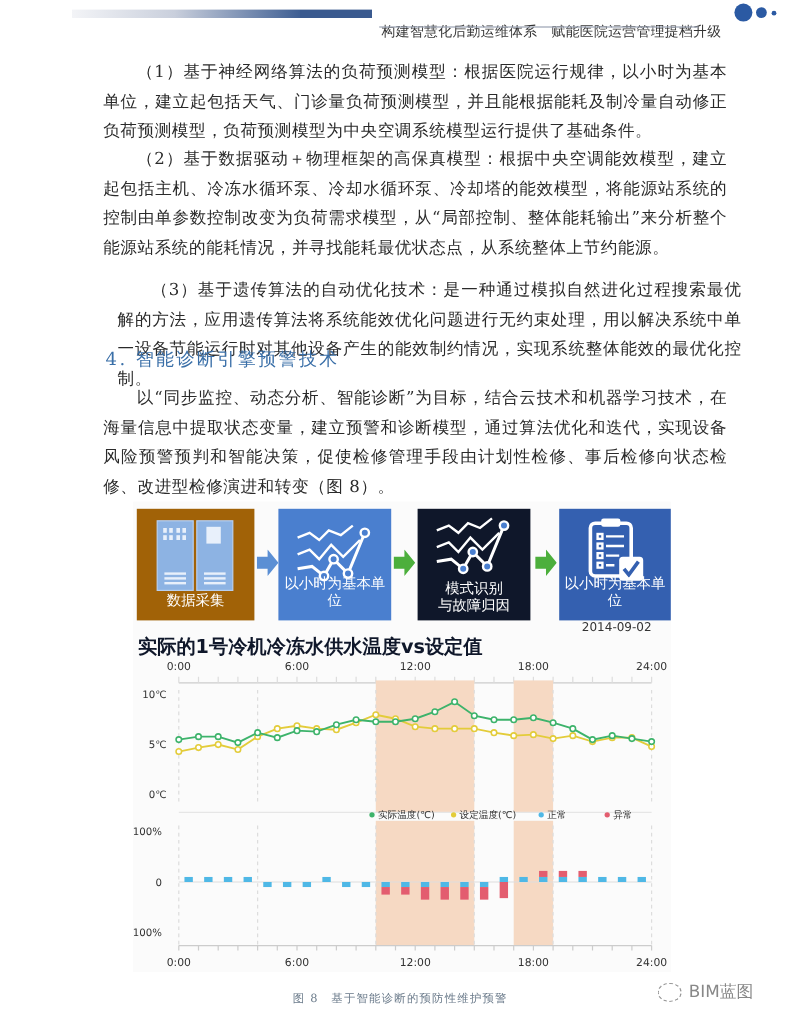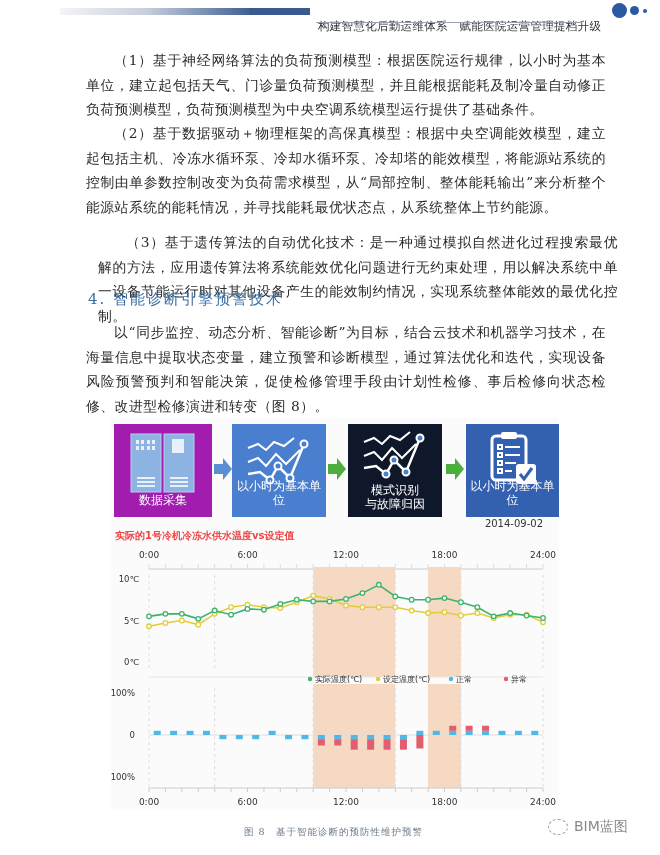--- a/index.html
+++ b/index.html
@@ -10,21 +10,21 @@
   .hdr-line{position:absolute;left:316px;top:22px;width:266px;height:1px;background:#9aa3b3;}
   .dot1{position:absolute;left:612px;top:3px;width:15px;height:15px;border-radius:50%;background:#2b5aa3;}
   .dot2{position:absolute;left:630px;top:6px;width:9px;height:9px;border-radius:50%;background:#2b5aa3;}
   .dot3{position:absolute;left:643px;top:9px;width:4px;height:4px;border-radius:50%;background:#2b5aa3;}
   .para{position:absolute;left:86px;width:520px;font-size:13.8px;line-height:24.5px;text-align:justify;text-indent:28px;letter-spacing:0.5px;}
   .heading{position:absolute;left:88px;top:290px;font-size:15px;color:#3a6fa8;letter-spacing:2px;}
   .figure{position:absolute;left:111px;top:418px;width:448px;height:392px;background:#fbfbfb;}
   .flow-box{position:absolute;top:6px;height:93px;color:#fff;font-family:"DejaVu Sans","Liberation Sans",sans-serif;font-size:12px;text-align:center;}
   .flow-box .lbl{position:absolute;left:0;right:0;bottom:10px;line-height:14px;}
   .arrow{position:absolute;top:40px;width:18px;height:22px;}
-  .chart-title{position:absolute;left:4px;top:111px;font-family:"DejaVu Sans","Liberation Sans",sans-serif;font-size:10px;font-weight:bold;color:#ef4444;}
+  .chart-title{position:absolute;left:4px;top:111px;font-family:"DejaVu Sans","Liberation Sans",sans-serif;font-size:16px;font-weight:bold;color:#0f172a;}
   .chart-date{position:absolute;right:16px;top:100px;font-family:"DejaVu Sans","Liberation Sans",sans-serif;font-size:10px;color:#333;}
   .caption{position:absolute;left:244px;top:826px;font-size:9.5px;color:#6a7a8a;letter-spacing:1px;}
   .watermark{position:absolute;left:548px;top:818px;font-family:"DejaVu Sans","Liberation Sans",sans-serif;font-size:14px;color:#888;text-align:right;}
   svg text{font-family:"DejaVu Sans","Liberation Sans",sans-serif;}
 </style>
 </head>
 <body>
 
 <div class="hdr-bar"></div>
 <div class="hdr-bar2"></div>
@@ -35,21 +35,21 @@
 <div class="dot3"></div>
 
 <p class="para" style="top:48px;margin:0;">（1）基于神经网络算法的负荷预测模型：根据医院运行规律，以小时为基本单位，建立起包括天气、门诊量负荷预测模型，并且能根据能耗及制冷量自动修正负荷预测模型，负荷预测模型为中央空调系统模型运行提供了基础条件。</p>
 <p class="para" style="top:121px;margin:0;">（2）基于数据驱动＋物理框架的高保真模型：根据中央空调能效模型，建立起包括主机、冷冻水循环泵、冷却水循环泵、冷却塔的能效模型，将能源站系统的控制由单参数控制改变为负荷需求模型，从“局部控制、整体能耗输出”来分析整个能源站系统的能耗情况，并寻找能耗最优状态点，从系统整体上节约能源。</p>
 <p class="para" style="top:218px;margin:12px;">（3）基于遗传算法的自动优化技术：是一种通过模拟自然进化过程搜索最优解的方法，应用遗传算法将系统能效优化问题进行无约束处理，用以解决系统中单一设备节能运行时对其他设备产生的能效制约情况，实现系统整体能效的最优化控制。</p>
 <div class="heading">4. 智能诊断引擎预警技术</div>
 <p class="para" style="top:320px;margin:0;">以“同步监控、动态分析、智能诊断”为目标，结合云技术和机器学习技术，在海量信息中提取状态变量，建立预警和诊断模型，通过算法优化和迭代，实现设备风险预警预判和智能决策，促使检修管理手段由计划性检修、事后检修向状态检修、改进型检修演进和转变（图 8）。</p>
 
 <div class="figure">
 
-  <div class="flow-box" style="left:3px;width:98px;background:#a21caf;">
+  <div class="flow-box" style="left:3px;width:98px;background:#a16207;">
     <svg width="70" height="62" viewBox="0 0 70 62" style="position:absolute;left:14px;top:8px;">
       <rect x="3" y="2" width="30" height="58" fill="#8db3e3" stroke="#b7cff0" stroke-width="1"></rect>
       <rect x="36" y="2" width="30" height="58" fill="#8db3e3" stroke="#b7cff0" stroke-width="1"></rect>
       <g fill="#e8f0fb">
         <rect x="8" y="8" width="3" height="4"></rect>
           <rect x="13" y="8" width="3" height="4"></rect>
           <rect x="19" y="8" width="3" height="4"></rect>
           <rect x="24" y="8" width="3" height="4"></rect>
         <rect x="8" y="14" width="3" height="4"></rect>
           <rect x="13" y="14" width="3" height="4"></rect>

